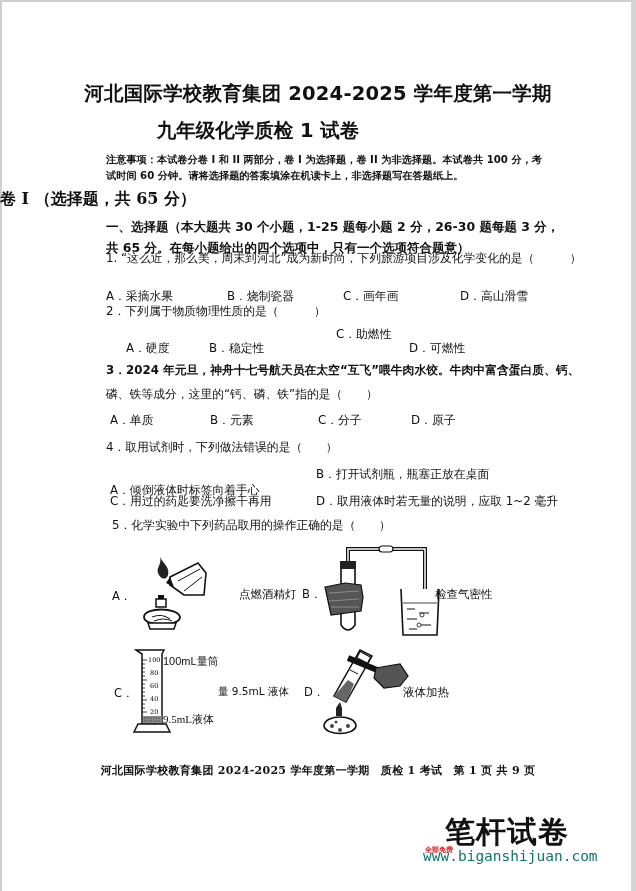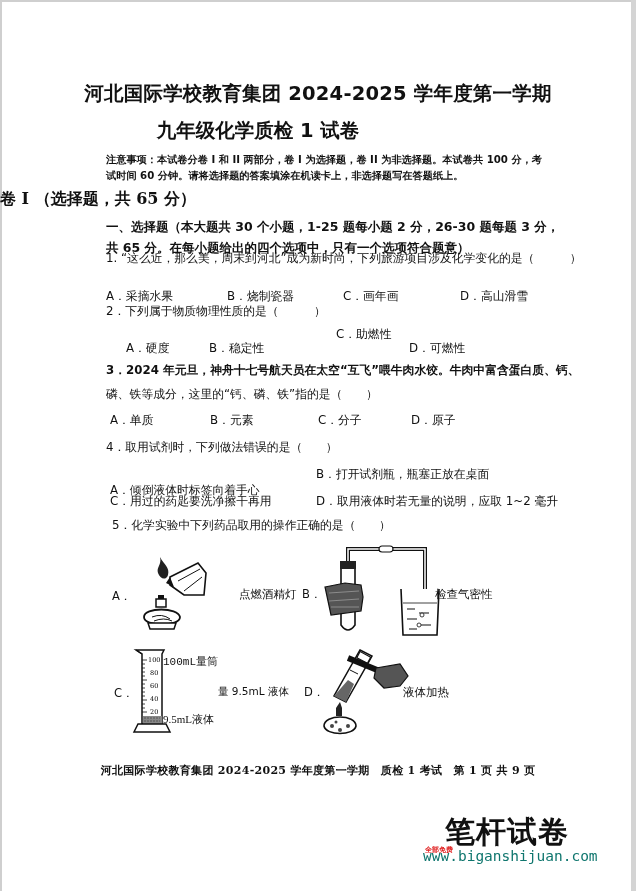--- a/index.html
+++ b/index.html
@@ -145,21 +145,21 @@
   <text x="16" y="27" font-size="6.5" font-family="DejaVu Serif, serif">80</text>
   <text x="16" y="40" font-size="6.5" font-family="DejaVu Serif, serif">60</text>
   <text x="16" y="53" font-size="6.5" font-family="DejaVu Serif, serif">40</text>
   <text x="16" y="66" font-size="6.5" font-family="DejaVu Serif, serif">20</text>
 
   <rect x="9" y="68" width="19" height="8" fill="#888"></rect>
   <path d="M10 70 L 26 70 M 10 73 L 26 73" stroke="#333" stroke-width="0.6" stroke-dasharray="2 1"></path>
 
   <path d="M4 76 L 32 76 L 36 84 L 0 84 Z" fill="#fff" stroke="#111" stroke-width="1.5"></path>
 </svg>
-<div class="abs" style="left:163px; top:654px; font-size:11px; font-family:Liberation Mono, monospace;">100mL量筒</div>
+<div class="abs" style="left:163px; top:654px; font-size:11px; font-family:Liberation Sans, sans-serif;">100mL量筒</div>
 <div class="abs" style="left:163px; top:712px; font-size:11px; font-family:Liberation Serif, serif;">9.5mL液体</div>
 <div class="abs fig-caption" style="left:218px; top:685px; font-size:10.5px;">量 9.5mL 液体</div>
 
 <div class="abs fig-label" style="left:304px; top:685px;">D．</div>
 <svg style="left:322px; top:646px;" width="90" height="90" viewBox="0 0 90 90">
 
   <path d="M38 4 L 50 10 L 24 56 L 12 50 Z" fill="#fff" stroke="#111" stroke-width="1.5"></path>
   <rect x="36" y="8" width="12" height="7" transform="rotate(28 42 11)" fill="#fff" stroke="#111" stroke-width="1.2"></rect>
 
   <path d="M26 12 L 60 26" stroke="#111" stroke-width="6"></path>

